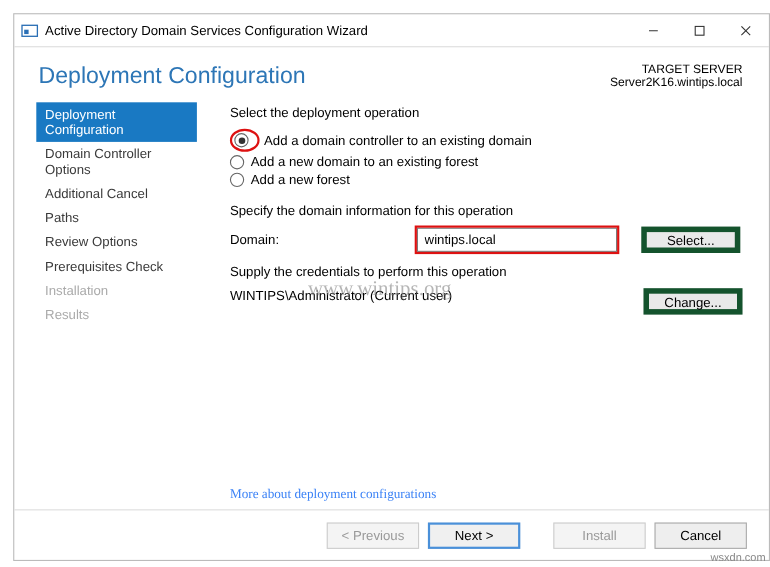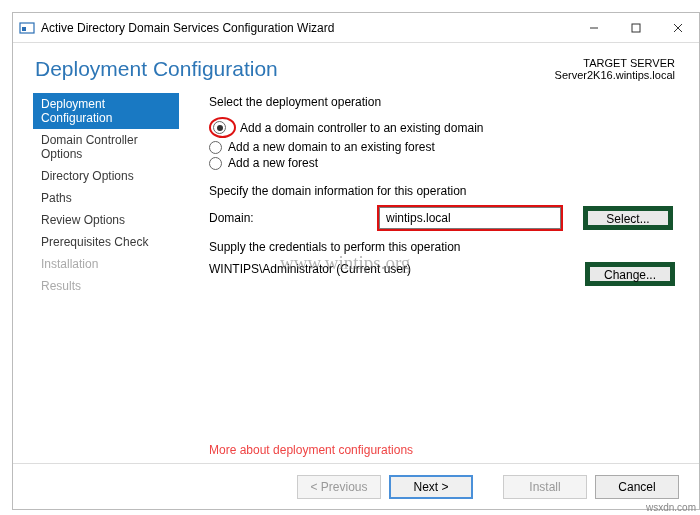--- a/index.html
+++ b/index.html
@@ -111,21 +111,21 @@
   }
   .btn-small {
     width: 90px; height: 24px; margin-left: 22px;
     border: 5px solid #14532d; background: #e9e9e9; font-size:12px;
     cursor:pointer;
   }
   .credentials-row {
     display:flex; align-items:flex-start; margin-top: 4px;
   }
   .cred-label { width: 354px; }
-  .link { color:#ef4444; cursor:pointer; margin-top: auto; }
+  .link { color:#3b82f6; cursor:pointer; margin-top: auto; font-family: Liberation Serif, serif; }
   .content-bottom {
     position:absolute; bottom:6px; left:30px;
   }
   
   .footer {
     border-top: 1px solid #ddd;
     height: 46px;
     display:flex;
     align-items:center;
     justify-content:flex-end;
@@ -188,21 +188,21 @@
       <div class="target-label">TARGET SERVER</div>
       <div>Server2K16.wintips.local</div>
     </div>
   </div>
 
   <div class="body">
 
     <div class="sidebar">
       <div class="side-item selected">Deployment Configuration</div>
       <div class="side-item">Domain Controller Options</div>
-      <div class="side-item">Directory Options</div>
+      <div class="side-item">Additional Cancel</div>
       <div class="side-item">Paths</div>
       <div class="side-item">Review Options</div>
       <div class="side-item">Prerequisites Check</div>
       <div class="side-item disabled">Installation</div>
       <div class="side-item disabled">Results</div>
     </div>
 
     <div class="content">
 
       <div class="section-label">Select the deployment operation</div>

